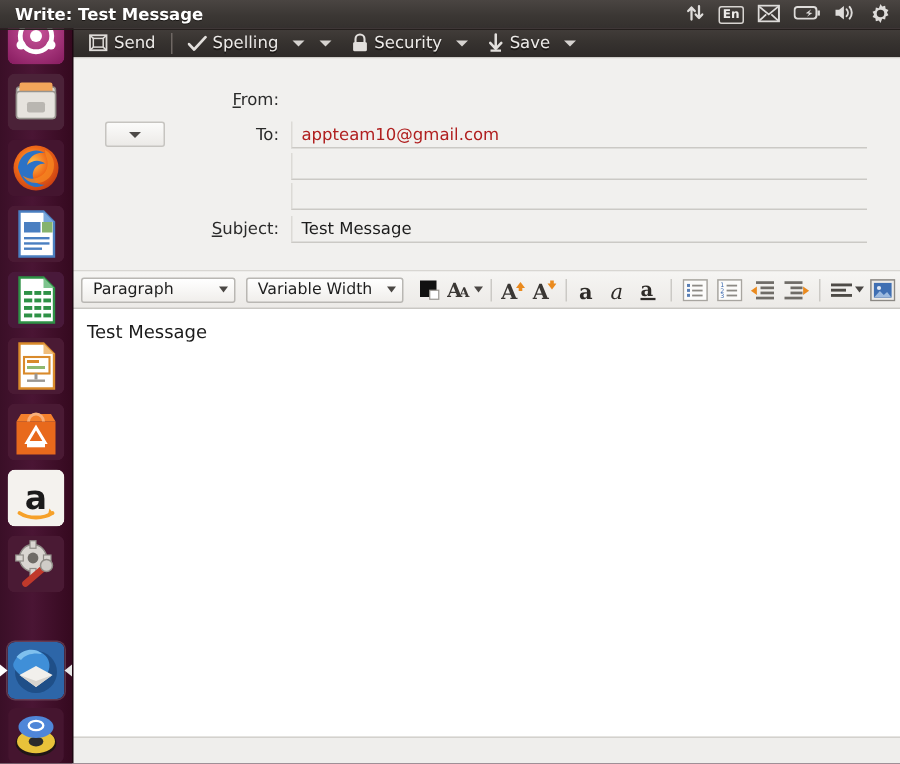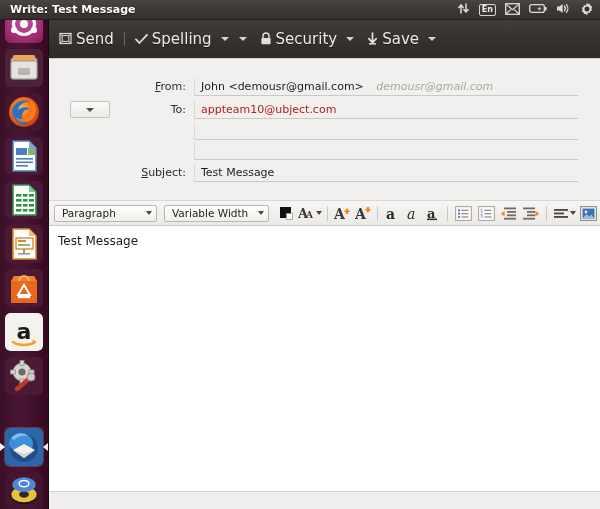--- a/index.html
+++ b/index.html
@@ -42,24 +42,24 @@
     font-weight:bold;line-height:10px;padding:0 2px;
   }
 
   
   #app{
     position:absolute;left:48px;top:19px;width:552px;height:490px;
     background:#f1f0ee;overflow:hidden;
     border-right:2px solid #1c0610;
   }
   #apptoolbar{
-    height:40px;width:100%;
+    height:20px;width:100%;
     background:linear-gradient(to bottom,#423d3a 0%,#36322f 50%,#2e2a28 100%);
     border-bottom:1px solid #cfcdc9;
-    display:flex;align-items:center;color:#eceae8;font-size:15px;
+    display:flex;align-items:center;color:#eceae8;font-size:11px;
     box-sizing:border-box;padding-left:5px;
   }
   .tbtn{display:flex;align-items:center;height:22px;padding:0 6px;gap:4px;cursor:default;white-space:nowrap;}
   .tbtn .lbl{text-shadow:0 1px 0 #1c1917;}
   .tsep{width:1px;height:14px;background:#6e6763;margin:0 4px;}
   .tcaret{
     width:0;height:0;border-left:4px solid transparent;border-right:4px solid transparent;
     border-top:4px solid #d6d3d0;margin:0 7px 0 3px;
   }
 
@@ -347,34 +347,30 @@
         </svg>
         <span class="lbl">Save</span>
       </div>
       <span class="tcaret"></span>
     </div>
 
     <div id="headers">
 
       <div class="hrow" style="height:23px;">
         <div class="hlabel"><u>F</u>rom:</div>
-        <div class="hfield">
-          <span>John &lt;demousr@gmail.com&gt;</span>
-          <span class="from-extra">demousr@gmail.com</span>
-        </div>
       </div>
 
       <div class="hrow" style="height:23px;align-items:center;">
         <div class="hlabel" style="display:flex;align-items:center;justify-content:flex-end;">
           <span class="recipbtn">
               <span class="dn"></span>
             </span>
           <span style="flex:1;text-align:right;">To:</span>
         </div>
-        <div class="hfield to-val">appteam10@ubject.com</div>
+        <div class="hfield to-val">appteam10@gmail.com</div>
       </div>
 
       <div class="hrow" style="height:20px;">
         <div class="hlabel"></div>
         <div class="hfield"></div>
       </div>
 
       <div class="hrow" style="height:20px;">
         <div class="hlabel"></div>
         <div class="hfield"></div>

